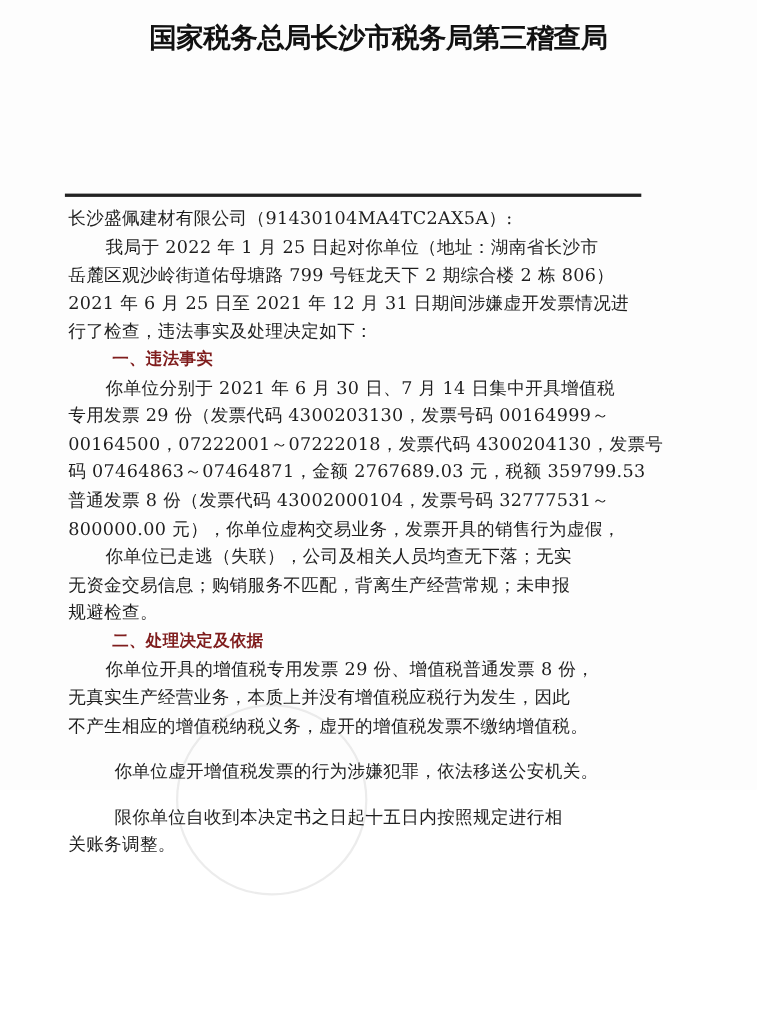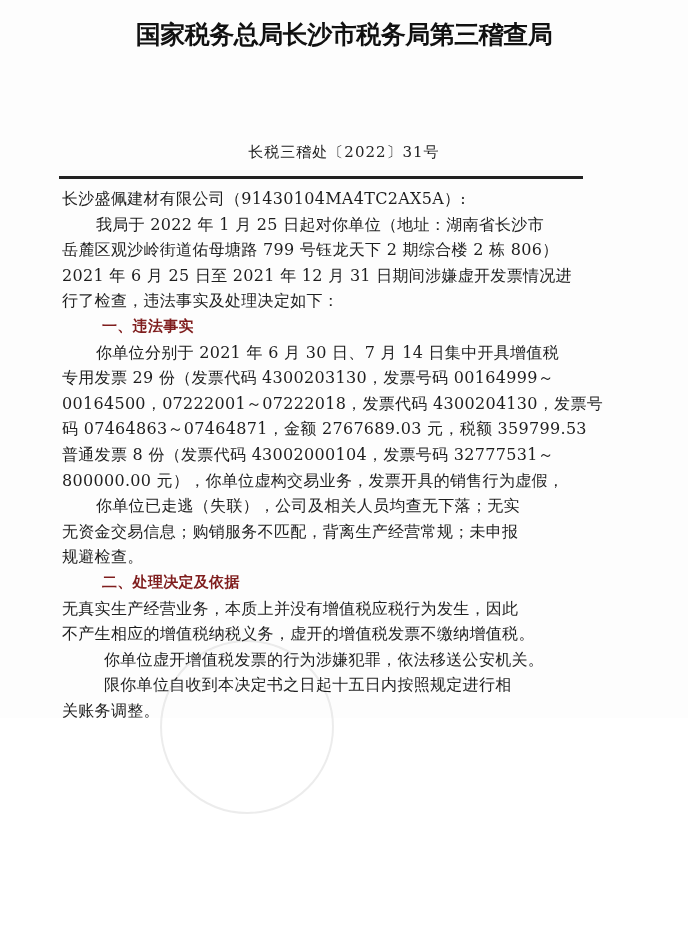--- a/index.html
+++ b/index.html
@@ -27,37 +27,36 @@
       position: absolute; top: 176px; left: 59px; width: 524px; height: 3px;
       background: #222;
     }
     .body-text {
       position: absolute; left: 62px; width: 520px;
       font-size: 16px; line-height: 25.6px; color: #1e1e1e;
       letter-spacing: 0.3px;
     }
     .line { white-space: nowrap; height: 25.6px; }
     .indent { padding-left: 34px; }
-    .indent2 { padding-left: 42px; }
+    .indent2 { padding-left: 42px; margin-top: 16px; }
     .heading {
       font-family: "DejaVu Sans", sans-serif; font-weight: bold; font-size: 15px;
       padding-left: 40px; color: #7f1d1d;
     }
     .stamp {
       position: absolute; left: 160px; top: 640px; width: 170px; height: 170px;
       border-radius: 50%; border: 2px solid rgba(200,200,200,0.35);
       pointer-events: none;
     }
   </style>
 </head>
 <body>
 
 <div class="page">
   <div class="agency">国家税务总局长沙市税务局第三稽查局</div>
-  <div class="doc-number">长税三稽处〔2022〕31号</div>
   <div class="rule"></div>
 
   <div class="stamp"></div>
 
   <div class="body-text" id="body-text" style="top:186px;">
       <div class="line">长沙盛佩建材有限公司（91430104MA4TC2AX5A）:</div>
       <div class="line indent">我局于 2022 年 1 月 25 日起对你单位（地址：湖南省长沙市</div>
       <div class="line">岳麓区观沙岭街道佑母塘路 799 号钰龙天下 2 期综合楼 2 栋 806）</div>
       <div class="line">2021 年 6 月 25 日至 2021 年 12 月 31 日期间涉嫌虚开发票情况进</div>
       <div class="line">行了检查，违法事实及处理决定如下：</div>
@@ -65,19 +64,20 @@
       <div class="line indent">你单位分别于 2021 年 6 月 30 日、7 月 14 日集中开具增值税</div>
       <div class="line">专用发票 29 份（发票代码 4300203130，发票号码 00164999～</div>
       <div class="line">00164500，07222001～07222018，发票代码 4300204130，发票号</div>
       <div class="line">码 07464863～07464871，金额 2767689.03 元，税额 359799.53</div>
       <div class="line">普通发票 8 份（发票代码 43002000104，发票号码 32777531～</div>
       <div class="line">800000.00 元），你单位虚构交易业务，发票开具的销售行为虚假，</div>
       <div class="line indent">你单位已走逃（失联），公司及相关人员均查无下落；无实</div>
       <div class="line">无资金交易信息；购销服务不匹配，背离生产经营常规；未申报</div>
       <div class="line">规避检查。</div>
       <div class="line heading">二、处理决定及依据</div>
+      <div class="line indent">你单位开具的增值税专用发票 29 份、增值税普通发票 8 份，</div>
       <div class="line">无真实生产经营业务，本质上并没有增值税应税行为发生，因此</div>
       <div class="line">不产生相应的增值税纳税义务，虚开的增值税发票不缴纳增值税。</div>
       <div class="line indent2">你单位虚开增值税发票的行为涉嫌犯罪，依法移送公安机关。</div>
       <div class="line indent2">限你单位自收到本决定书之日起十五日内按照规定进行相</div>
       <div class="line">关账务调整。</div>
     </div>
 </div>
 
 </body></html>

